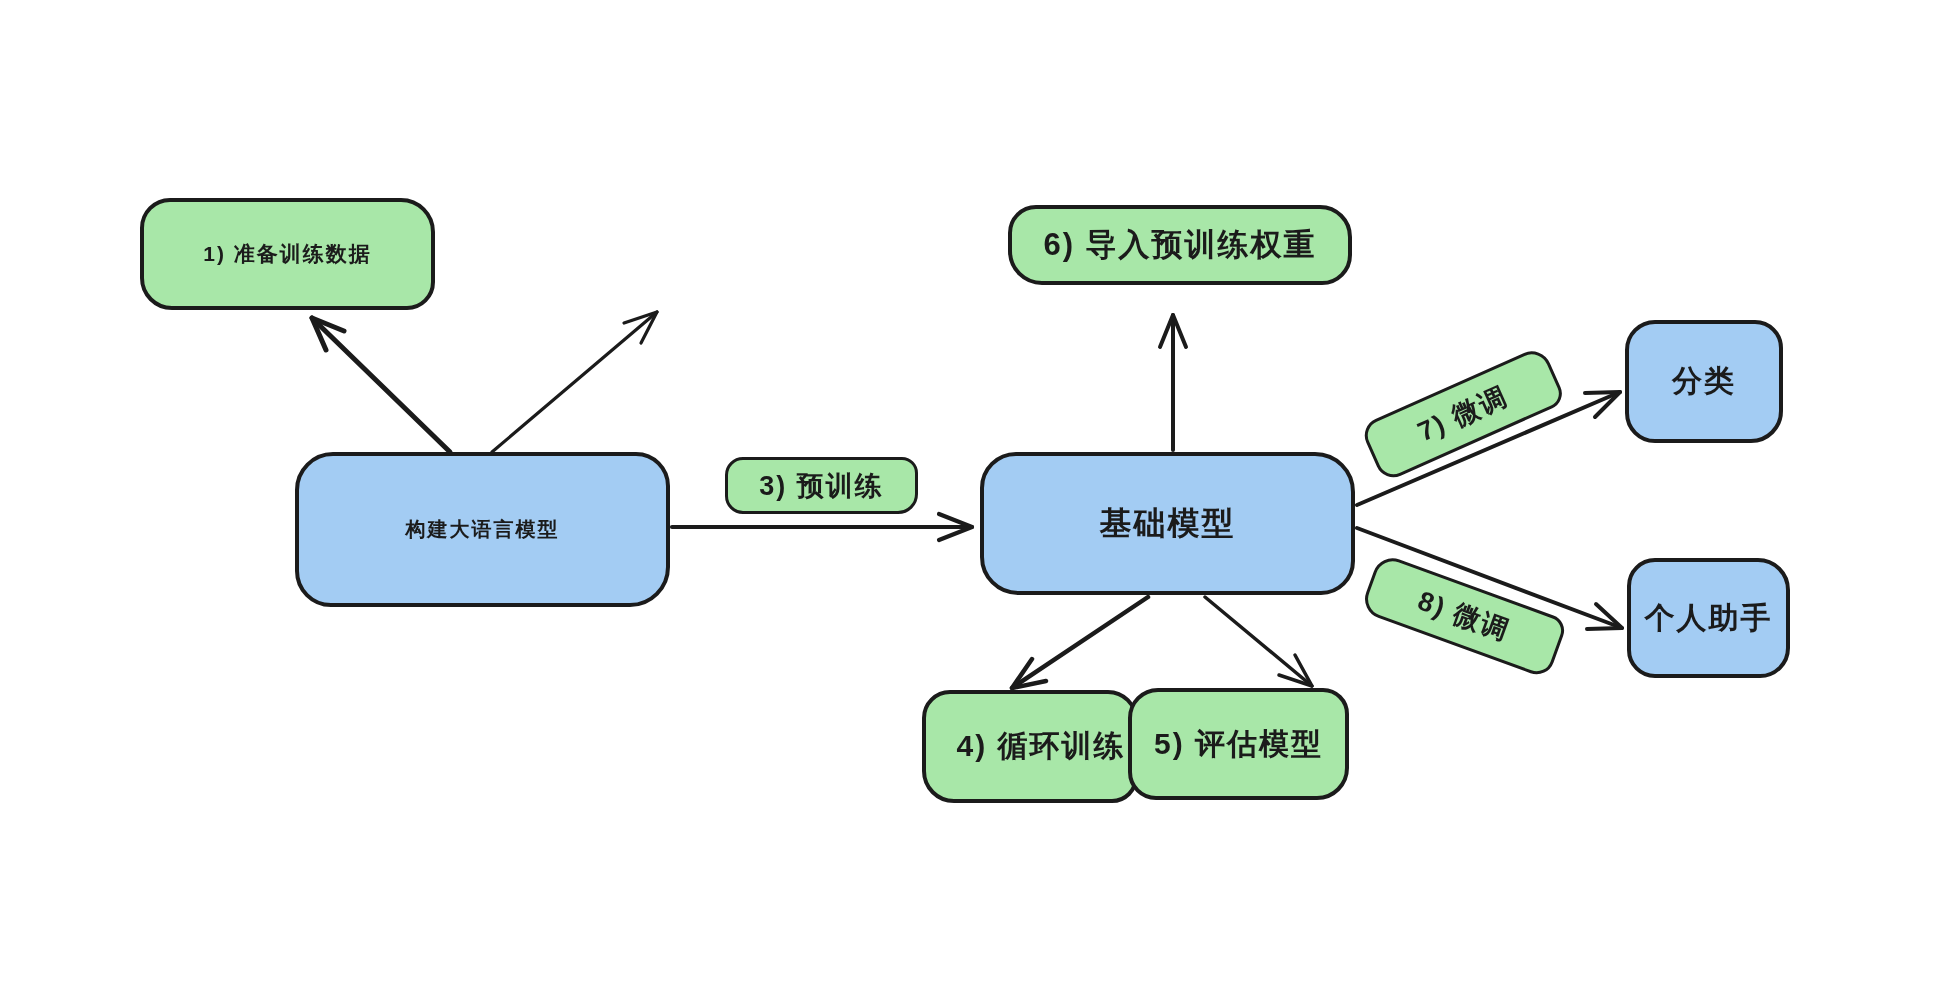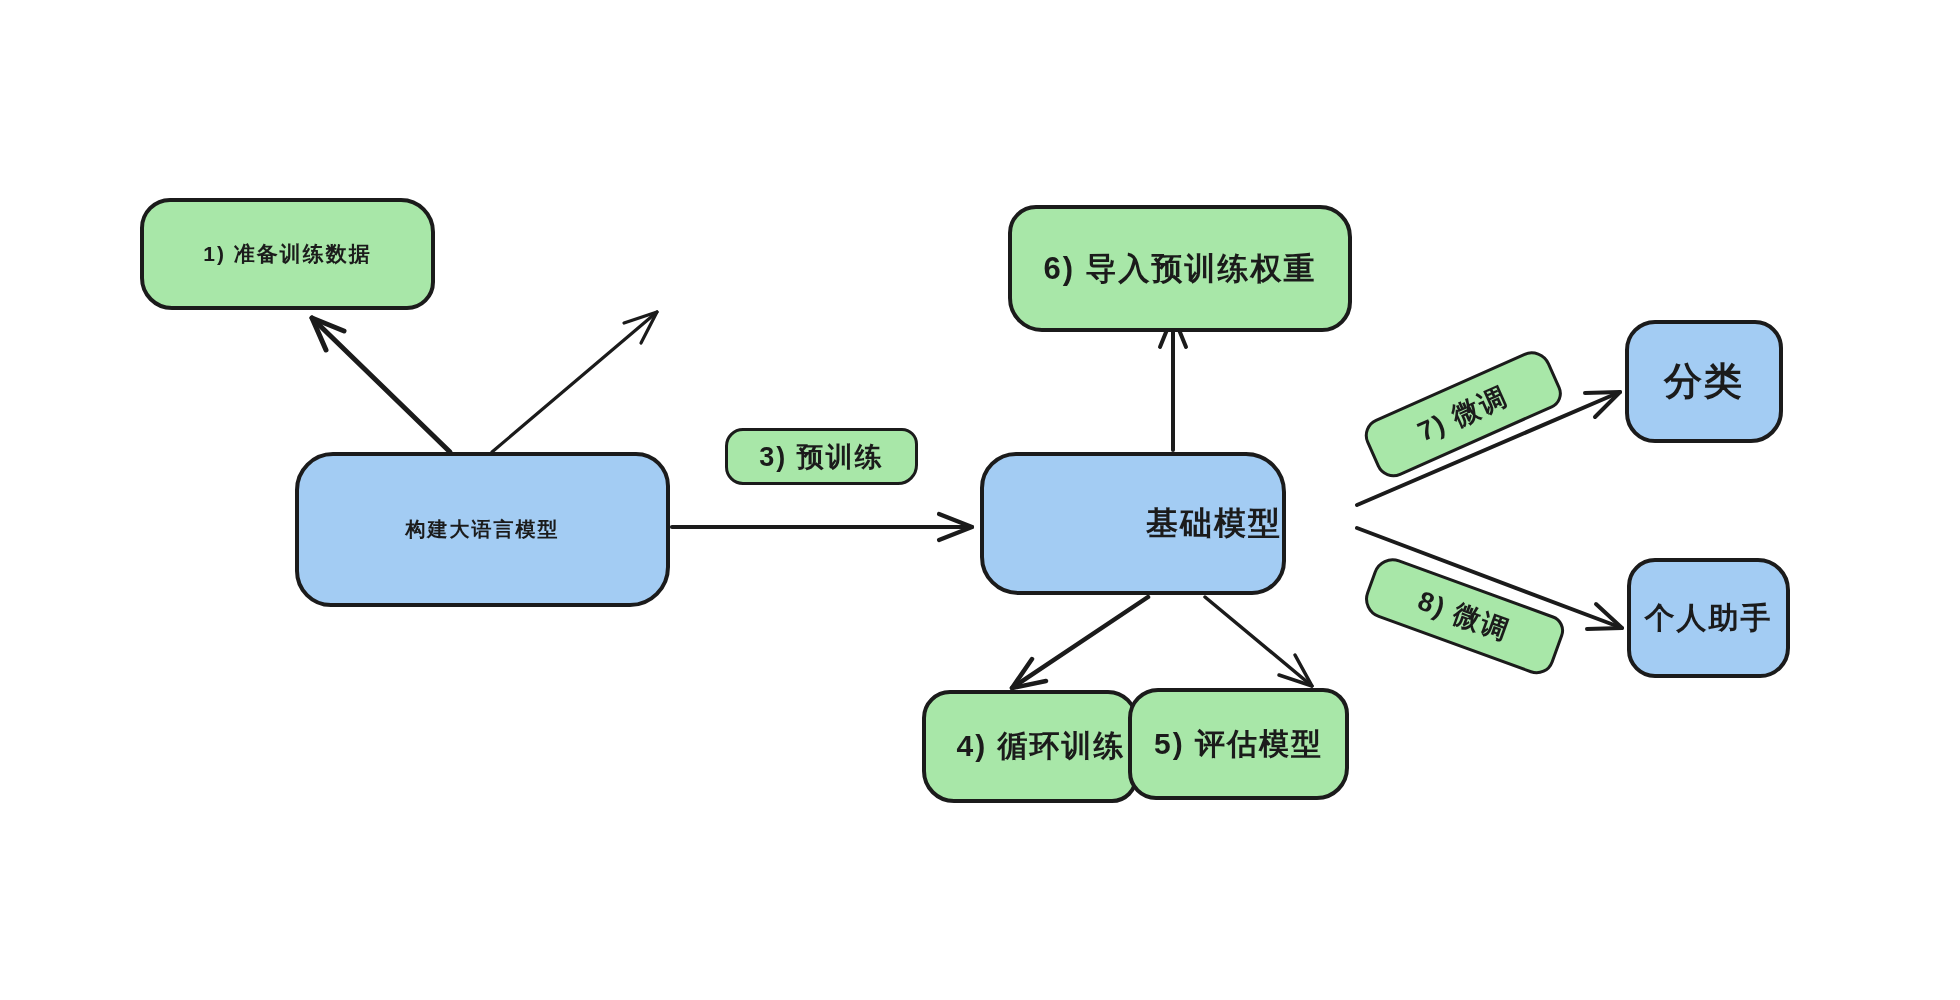--- a/index.html
+++ b/index.html
@@ -42,33 +42,33 @@
     box-sizing: border-box;
     text-align: center;
     white-space: nowrap;
   }
   .green { background: var(--green, #a8e7a8); }
   .blue  { background: var(--blue, #a3ccf3); }
 
   
   #n-prepare   { left: 140px;  top: 198px; width: 295px; height: 112px; border-radius: 30px 34px 28px 32px; font-size: 21px; }
   #n-attention { left: 485px;  top: 196px; width: 322px; height: 112px; border-radius: 32px 28px 34px 30px; font-size: 31px; }
-  #n-weights   { left: 1008px; top: 205px; width: 344px; height: 127px; border-radius: 28px 32px 30px 34px; font-size: 31px; }
+  #n-weights   { left: 1008px; top: 205px; width: 344px; height: 80px; border-radius: 28px 32px 30px 34px; font-size: 31px; }
   #n-loop      { left: 922px;  top: 690px; width: 216px; height: 113px; border-radius: 28px 30px 26px 32px; font-size: 30px; padding-left: 22px; }
   #n-evaluate  { left: 1128px; top: 688px; width: 221px; height: 112px; border-radius: 30px 26px 32px 28px; font-size: 30px; }
 
   
   #n-build { left: 295px; top: 452px; width: 375px; height: 155px; border-radius: 38px 34px 40px 36px; font-size: 20px; }
-  #n-base  { left: 980px; top: 452px; width: 306px; height: 143px; border-radius: 36px 40px 34px 38px; font-size: 32px; justify-content: flex-end; }
-  #n-classify  { left: 1625px; top: 320px; width: 158px; height: 123px; border-radius: 30px 28px 32px 30px; font-size: 38px; }
+  #n-base  { left: 980px; top: 452px; width: 375px; height: 143px; border-radius: 36px 40px 34px 38px; font-size: 32px; }
+  #n-classify  { left: 1625px; top: 320px; width: 158px; height: 123px; border-radius: 30px 28px 32px 30px; font-size: 30px; }
   #n-assistant { left: 1627px; top: 558px; width: 163px; height: 120px; border-radius: 28px 32px 30px 28px; font-size: 30px; }
 
   
   .edge-label { border-width: 3.5px; }
-  #n-pretrain { left: 725px; top: 428px; width: 193px; height: 57px; border-radius: 18px 16px 20px 18px; font-size: 27px; }
+  #n-pretrain { left: 725px; top: 457px; width: 193px; height: 57px; border-radius: 18px 16px 20px 18px; font-size: 27px; }
   #n-ft-classify {
     left: 1363px; top: 383px; width: 200px; height: 62px;
     border-radius: 18px 20px 16px 18px; font-size: 27px;
     transform: rotate(-24deg);
   }
   #n-ft-assistant {
     left: 1364px; top: 585px; width: 200px; height: 62px;
     border-radius: 20px 16px 18px 20px; font-size: 27px;
     transform: rotate(20deg);
   }

